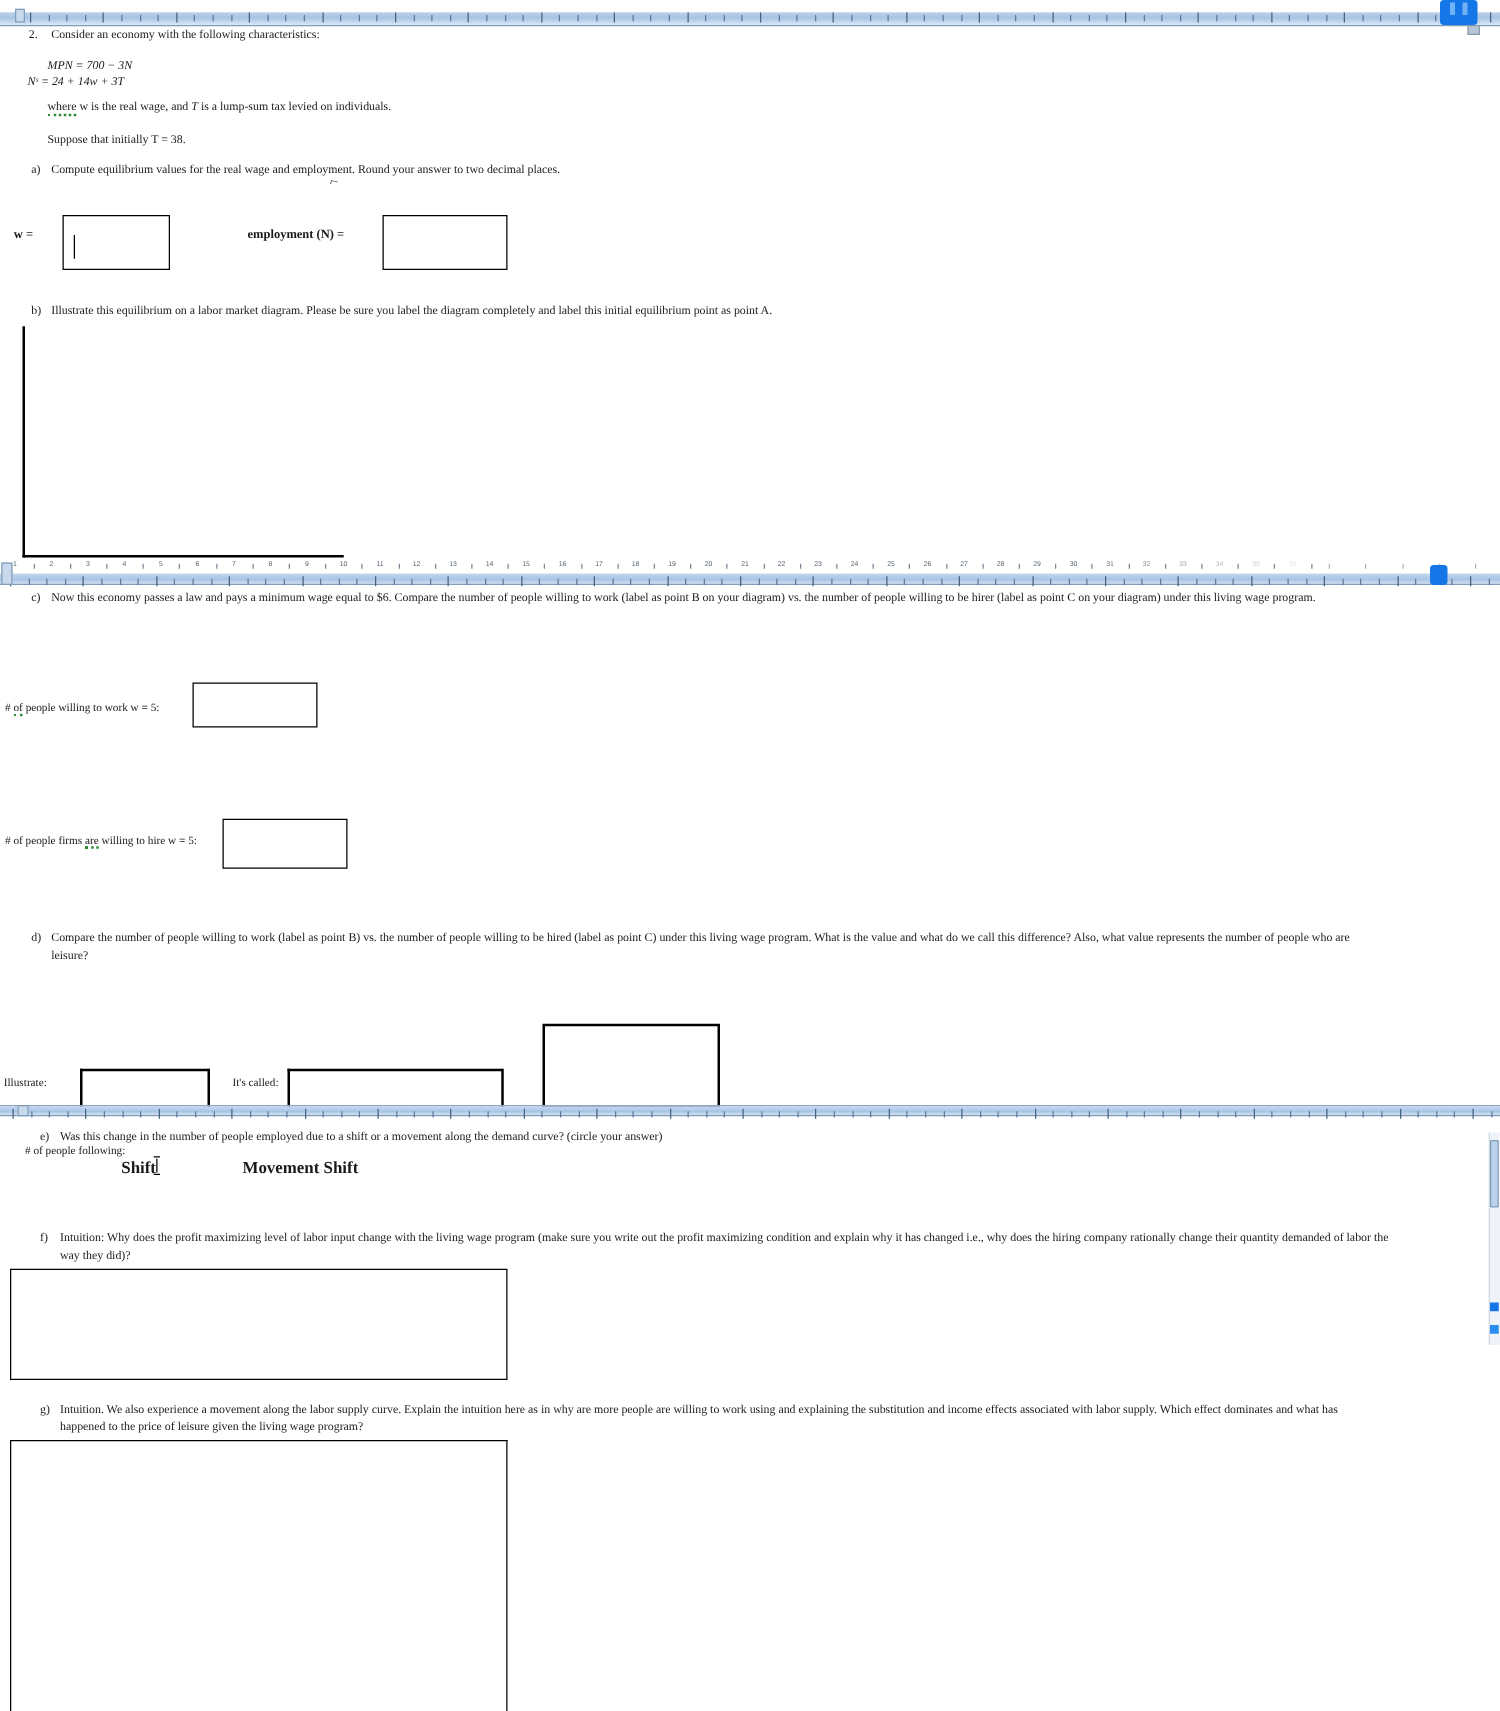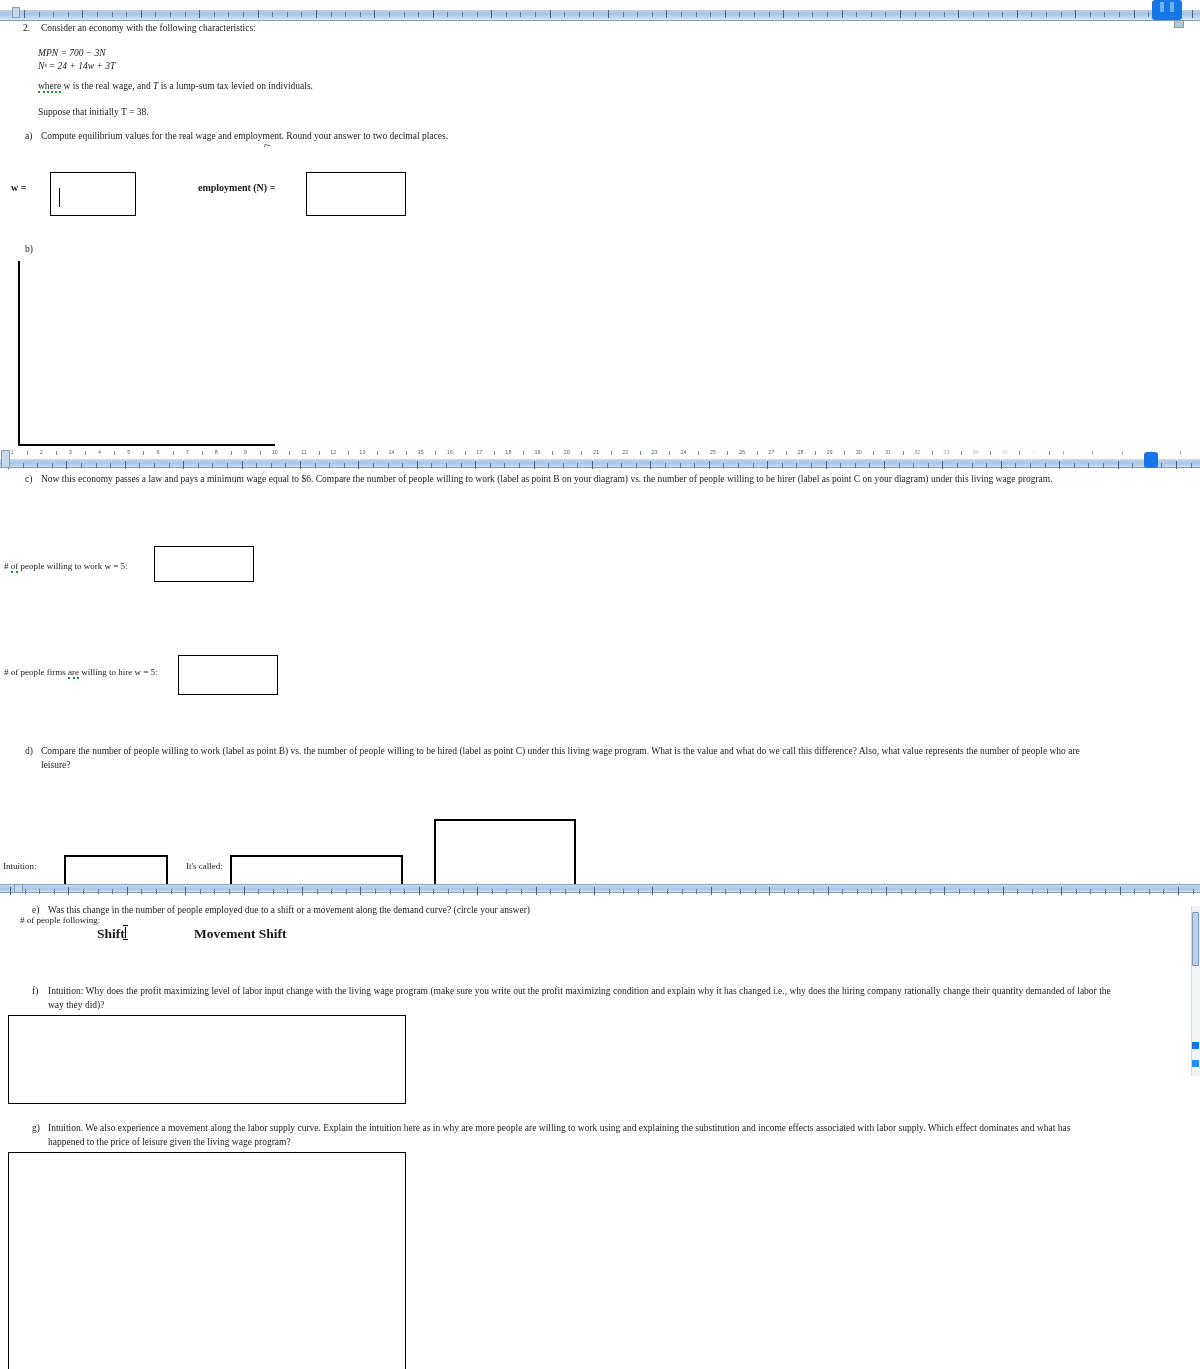--- a/index.html
+++ b/index.html
@@ -288,40 +288,41 @@
   <div class="ruler-handle-left" style="left:12px; top:7px;"></div>
   <div class="blue-blob round" style="left:1152px; top:0px; width:30px; height:20px;"></div>
   <div class="blue-blob" style="left:1160px; top:2px; width:4px; height:10px; background:#6fb0f7;"></div>
   <div class="blue-blob" style="left:1170px; top:2px; width:4px; height:10px; background:#6fb0f7;"></div>
   <div style="position:absolute; left:1174px; top:20px; width:10px; height:8px; background:#b7c4d4; border:1px solid #8a9aab; z-index:46;"></div>
 
   <div class="q-num" style="left:23px; top:22px;">2.</div>
   <div class="para" style="left:41px; top:22px;">Consider an economy with the following characteristics:</div>
 
   <div class="eq" style="left:38px; top:47px;">MPN = 700 − 3N</div>
-  <div class="eq" style="left:38px; top:60px;">Nˢ = 24 + 14w + 3T</div>
+  <div class="eq" style="left:22px; top:60px;">Nˢ = 24 + 14w + 3T</div>
 
   <div class="para" style="left:38px; top:80px;">
     <span class="misspell-green">where</span><span> w is the real wage, and <i>T</i> is a lump-sum tax levied on individuals.</span>
   </div>
 
   <div class="para" style="left:38px; top:106px;">Suppose that initially T = 38.</div>
 
   <div class="q-num" style="left:25px; top:130px;">a)</div>
   <div class="para" style="left:41px; top:130px;">Compute equilibrium values for the real wage and employment. Round your answer to two decimal places.</div>
   <div class="tickmark" style="left:264px; top:138px;">⌐</div>
 
   <div class="label" style="left:11px; top:182px;">w =</div>
   <div class="ansbox" style="left:50px; top:172px; width:86px; height:44px;"></div>
   <div class="caret" style="left:59px; top:188px; height:19px;"></div>
 
   <div class="label" style="left:198px; top:182px;">employment (N) =</div>
   <div class="ansbox" style="left:306px; top:172px; width:100px; height:44px;"></div>
 
   <div class="q-num" style="left:25px; top:243px;">b)</div>
+  <div class="para" style="left:41px; top:243px;">Illustrate this equilibrium on a labor market diagram. Please be sure you label the diagram completely and label this initial equilibrium point as point A.</div>
 
   <div class="axis-v" style="left:18px; top:261px; height:185px;"></div>
   <div class="axis-h" style="left:18px; top:444px; width:257px;"></div>
 
   <div class="ruler-num-band" style="top:448px;">
     <div class="ruler-ticks" id="mid-nums">
         <span class="ruler-label" style="left: 12px; opacity: 1;">1</span>
         <div class="rt" style="left: 26.6px; top: 3px; height: 4px; background: rgb(123, 138, 153);"></div>
         <span class="ruler-label" style="left: 41.2px; opacity: 1;">2</span>
         <div class="rt" style="left: 55.8px; top: 3px; height: 4px; background: rgb(123, 138, 153);"></div>
@@ -502,21 +503,21 @@
   </div>
   <div class="ansbox" style="left:178px; top:655px; width:100px; height:40px;"></div>
 
   <div class="q-num" style="left:25px; top:745px;">d)</div>
   <div class="para" style="left:41px; top:745px;">Compare the number of people willing to work (label as point B) vs. the number of people willing to be hired (label as point C) under this living wage program.  What is the value and what do we call this difference? Also, what value represents the number of people who are</div>
   <div class="para" style="left:41px; top:759px;">leisure?</div>
 
   <div class="line-v" style="left:64px; top:855px; height:33px;"></div>
   <div class="line-v" style="left:166px; top:855px; height:33px;"></div>
   <div class="line-h" style="left:64px; top:855px; width:103px;"></div>
-  <div class="label-sm" style="left:3px; top:861px;">Intuition:</div>
+  <div class="label-sm" style="left:3px; top:861px;">Illustrate:</div>
 
   <div class="line-v" style="left:230px; top:855px; height:33px;"></div>
   <div class="line-v" style="left:401px; top:855px; height:33px;"></div>
   <div class="line-h" style="left:230px; top:855px; width:172px;"></div>
   <div class="label-sm" style="left:186px; top:861px;">It's called:</div>
 
   <div class="ansbox thick" style="left:434px; top:819px; width:142px; height:68px;"></div>
 
   <div class="ruler" style="top:884px; height:9px; background:linear-gradient(to bottom,#c8daf0 0%,#a9c4e3 60%,#d4e2f4 100%); border-top:1px solid #8fa9c4;">
     <div class="ruler-ticks" id="low-ticks">

